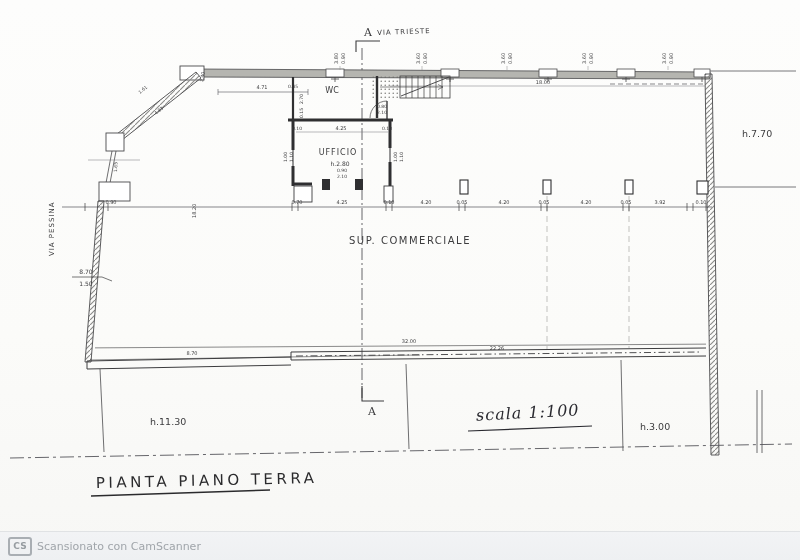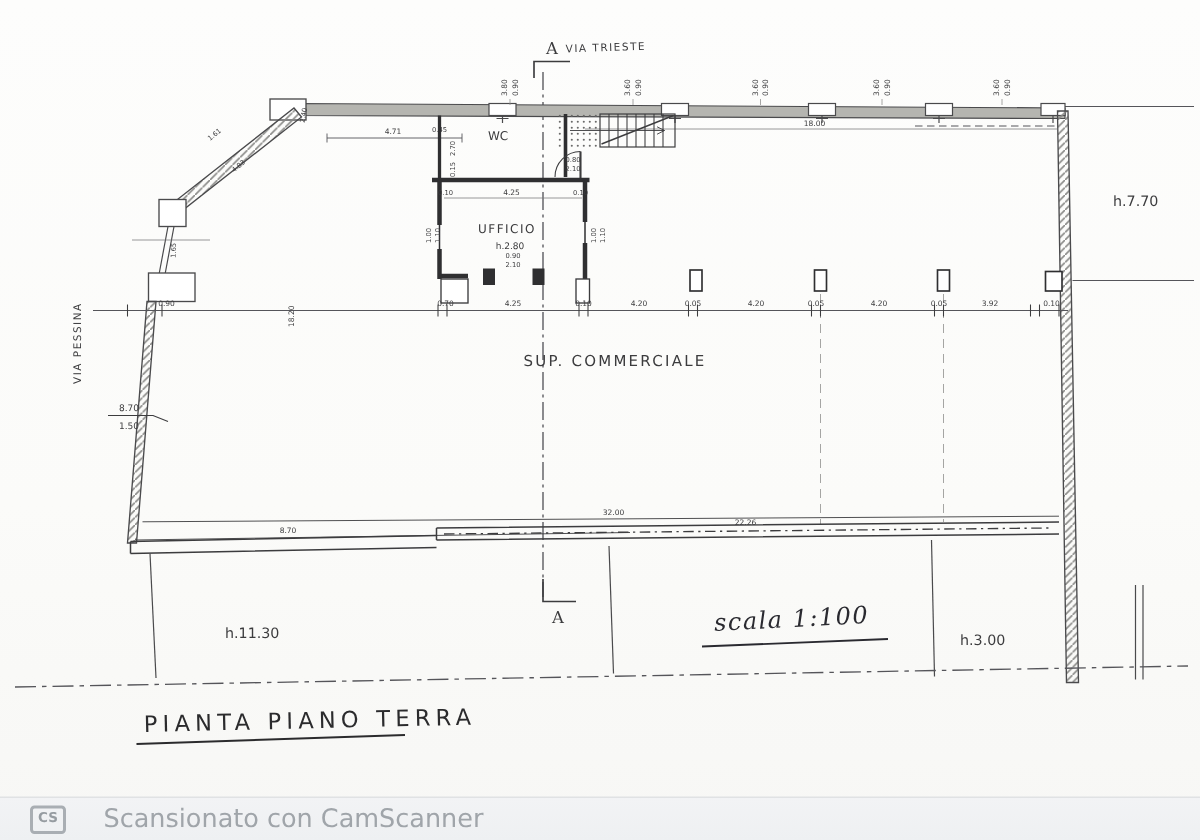--- a/index.html
+++ b/index.html
@@ -15,23 +15,23 @@
   .t8{font-size:8px;}
   .t9{font-size:9.5px;}
   .t10{font-size:10px;letter-spacing:1.5px;}
   .serifA{font-family:"DejaVu Serif",serif;font-size:11px;}
   .hand{font-family:"DejaVu Serif",serif;font-style:italic;font-size:16px;letter-spacing:1px;fill:#2a2a30;}
   .title{font-size:15px;letter-spacing:3.5px;fill:#2b2b2d;}
   .mid{text-anchor:middle;}
   .footer{position:absolute;left:0;bottom:0;width:800px;height:28px;
           background:linear-gradient(180deg,#f2f3f5,#eef0f2);
           border-top:1px solid #e0e2e4;display:flex;align-items:center;}
-  .cs-badge{margin-left:20px;width:20px;height:15px;border:2px solid #a9aeb3;border-radius:3px;
+  .cs-badge{margin-left:8px;width:20px;height:15px;border:2px solid #a9aeb3;border-radius:3px;
             color:#969ca1;font-size:9px;font-weight:bold;display:flex;align-items:center;justify-content:center;}
-  .cs-text{margin-left:25px;color:#a0a5aa;font-size:17px;}
+  .cs-text{margin-left:5px;color:#a0a5aa;font-size:11px;}
 </style>
 </head>
 <body>
 
 <div class="page">
 <svg width="800" height="532" viewBox="0 0 800 532">
   <defs>
     <pattern id="hatch" width="5" height="5" patternUnits="userSpaceOnUse">
       <path d="M0,5 L5,0" stroke="#8a8a88" stroke-width="1.1"></path>
     </pattern>

